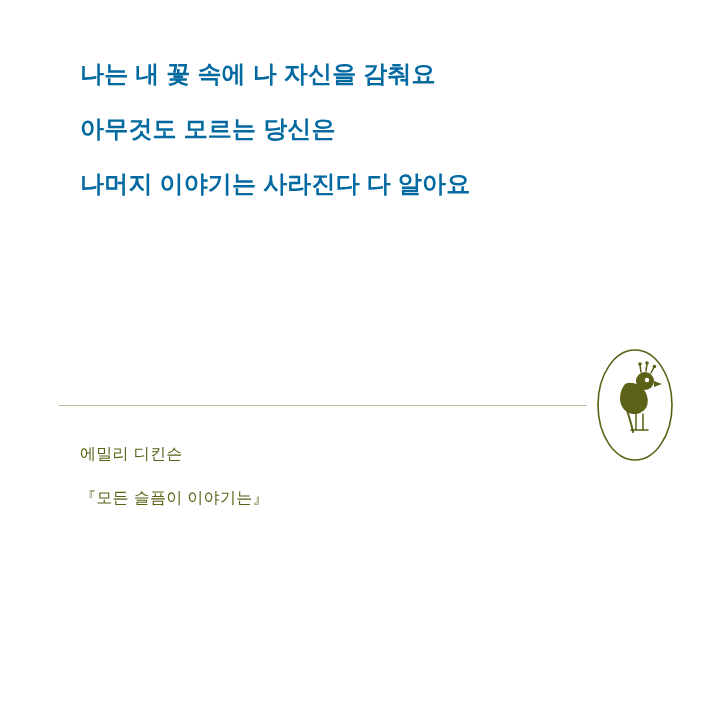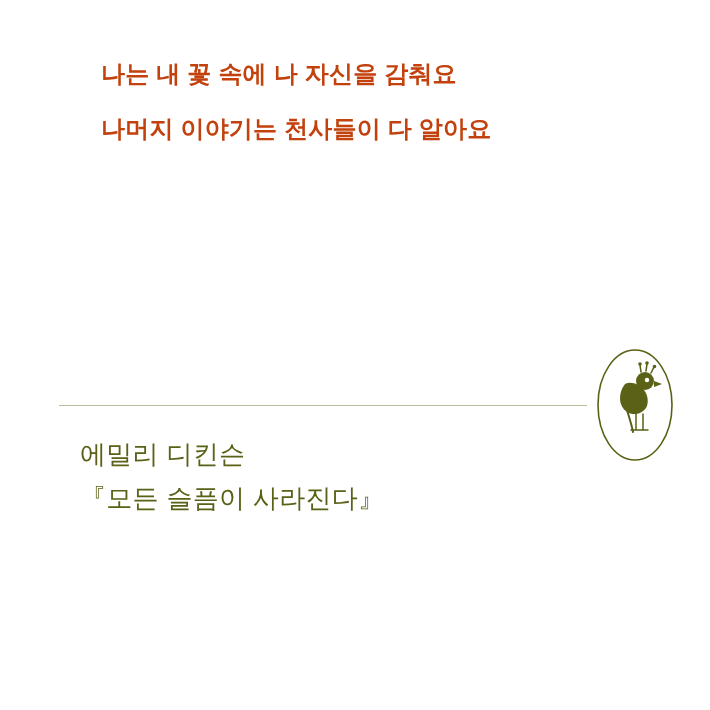--- a/index.html
+++ b/index.html
@@ -19,27 +19,26 @@
     height: 710px;
     box-sizing: border-box;
   }
   .poem {
     position: absolute;
     left: 80px;
     top: 46px;
     width: 560px;
   }
   .poem-line {
-    color: #c2410c;
+    color: #0369a1;
     font-size: 24px;
     font-weight: bold;
     line-height: 55px;
     letter-spacing: 0.2px;
     white-space: nowrap;
-    margin-left: 21px;
   }
   .divider {
     position: absolute;
     left: 59px;
     top: 405px;
     width: 528px;
     height: 1px;
     background: #b9bb9a;
   }
   .emblem {
@@ -50,34 +49,35 @@
     height: 114px;
   }
   .attribution {
     position: absolute;
     left: 80px;
     top: 432px;
     width: 560px;
   }
   .attr-line {
     color: #5b6116;
-    font-size: 26px;
+    font-size: 16px;
     line-height: 44px;
     letter-spacing: 0.3px;
     white-space: nowrap;
   }
 </style>
 </head>
 <body>
 
 <div class="card">
 
   <div class="poem">
     <div class="poem-line">나는 내 꽃 속에 나 자신을 감춰요</div>
-    <div class="poem-line">나머지 이야기는 천사들이 다 알아요</div>
+    <div class="poem-line">아무것도 모르는 당신은</div>
+    <div class="poem-line">나머지 이야기는 사라진다 다 알아요</div>
   </div>
 
   <div class="divider"></div>
 
   <div class="emblem">
     <svg width="78" height="114" viewBox="0 0 78 114" xmlns="http://www.w3.org/2000/svg">
       <ellipse cx="39" cy="57" rx="37" ry="55" fill="none" stroke="#5b6116" stroke-width="1.6"></ellipse>
 
       <path d="M29 36 C22 45 22 58 31 64 C37 68 46 66 50 60 C53 55 52 47 48 42 C43 36 35 33 29 36 Z" fill="#5b6116"></path>
 
@@ -93,16 +93,16 @@
       <path d="M58 33 L66 36 L58 39 Z" fill="#5b6116"></path>
 
       <path d="M31 62 C34 72 36 78 37 84" stroke="#5b6116" stroke-width="2" fill="none" stroke-linecap="round"></path>
 
       <path d="M40 66 L40 82 M47 66 L47 82 M35 82 L45 82 M42 82 L52 82" stroke="#5b6116" stroke-width="1.5" fill="none" stroke-linecap="round"></path>
     </svg>
   </div>
 
   <div class="attribution">
     <div class="attr-line">에밀리 디킨슨</div>
-    <div class="attr-line">『모든 슬픔이 사라진다』</div>
+    <div class="attr-line">『모든 슬픔이 이야기는』</div>
   </div>
 
 </div>
 
 </body></html>

